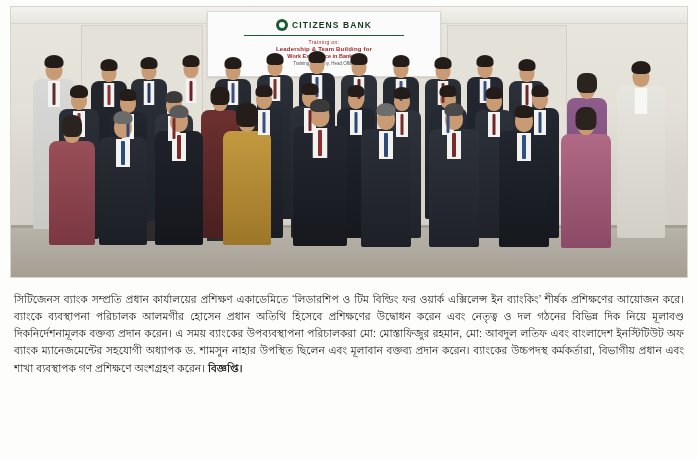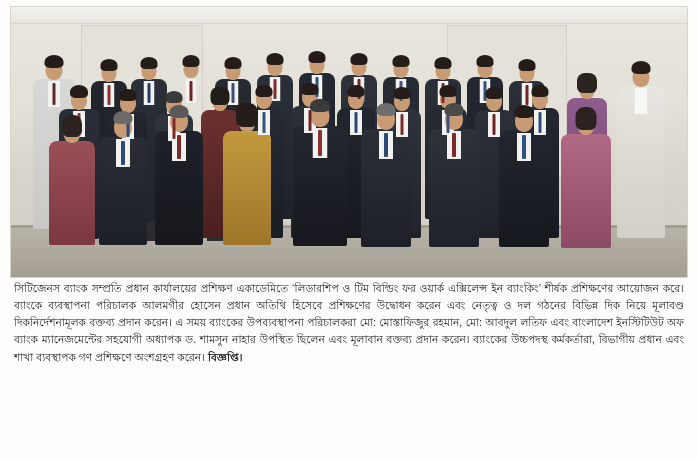--- a/index.html
+++ b/index.html
@@ -204,21 +204,21 @@
     letter-spacing: .2px;
   }
 
   
   .body-copy {
     font-size: 10.6px;
     line-height: 1.62;
     color: #1b1b1b;
     text-align: justify;
     padding: 0 4px;
-    margin-top: 2px;
+    margin-top: 13px;
   }
   .body-copy .tail {
     font-weight: bold;
   }
 </style>
 </head>
 <body>
 
 <div class="page">
 
@@ -226,20 +226,31 @@
     <div class="wall"></div>
     <div class="ceiling"></div>
     <div class="wall-left-col"></div>
     <div class="wall-right-col"></div>
     <div class="wall-panel" style="left:70px;top:18px;width:120px;height:150px;"></div>
     <div class="wall-panel" style="left:436px;top:18px;width:118px;height:150px;"></div>
     <div class="floor">
         <div class="floor-line"></div>
       </div>
 
+    <div class="banner">
+      <div class="brandrow">
+        <span class="brandmark"></span>
+        <span class="brandname">CITIZENS BANK</span>
+      </div>
+      <div class="rule"></div>
+      <div class="l1">Training on:</div>
+      <div class="l2">Leadership &amp; Team Building for</div>
+      <div class="l3">Work Excellence in Banking</div>
+      <div class="l4">Training Academy, Head Office</div>
+    </div>
 
     <div class="person" style="left:20px;top:48px;width:46px;height:172px;">
       <div class="hair" style="top:0;width:19px;height:13px;"></div>
       <div class="head" style="top:5px;width:17px;height:20px;"></div>
       <div class="body" style="top:24px;width:42px;height:150px;background:linear-gradient(to bottom,#d8d8d6,#c9c9c6);"></div>
       <div class="shirt" style="top:26px;width:12px;height:26px;"></div>
       <div class="tie" style="top:28px;height:22px;background:#5b2a2a;"></div>
     </div>
     <div class="person" style="left:78px;top:52px;width:40px;height:160px;">
       <div class="hair" style="top:0;width:17px;height:12px;"></div>

